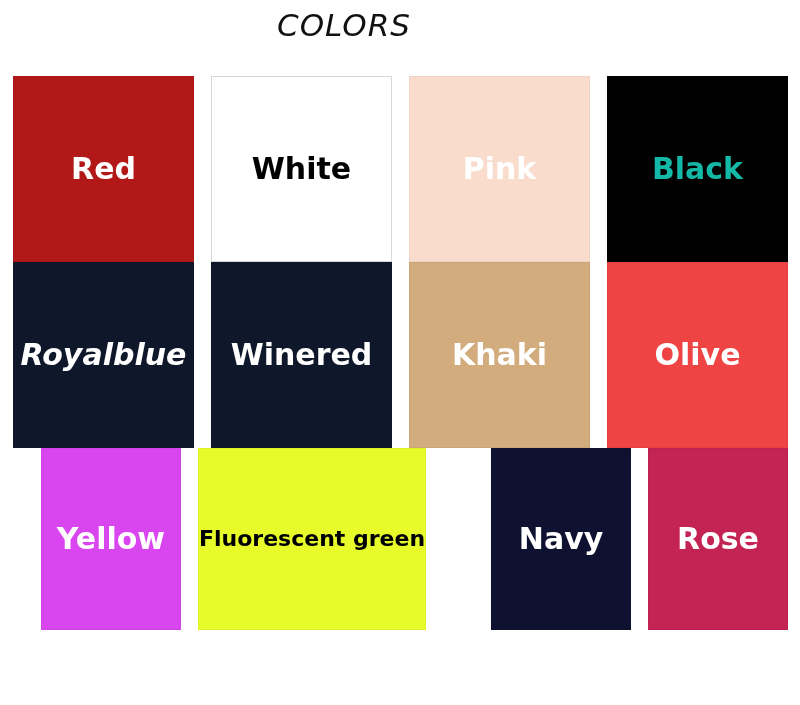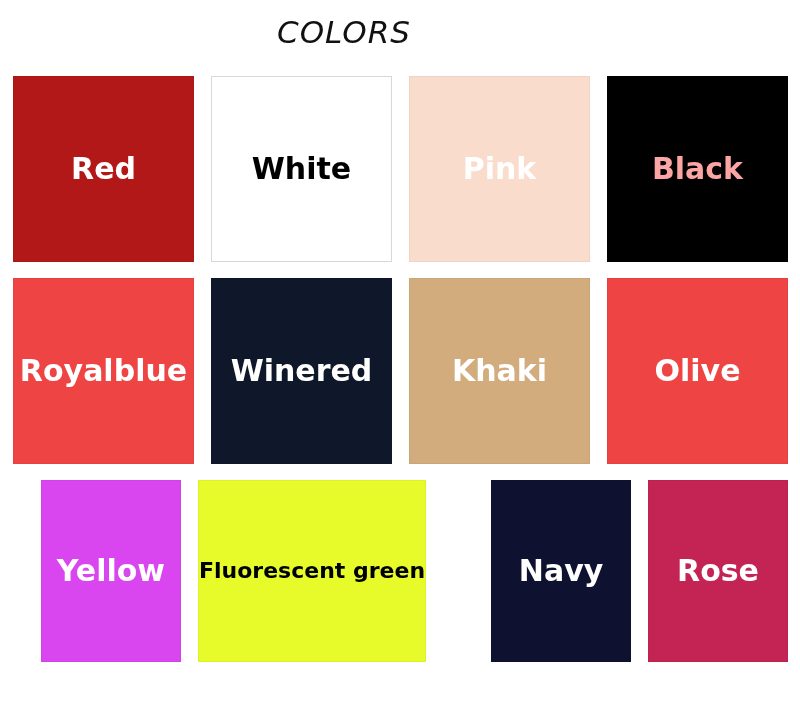--- a/index.html
+++ b/index.html
@@ -17,41 +17,40 @@
   .page {
     position: relative;
     width: 800px;
     height: 705px;
     background: #ffffff;
     box-sizing: border-box;
   }
 
   .chart-title {
     position: absolute;
-    top: 14px;
+    top: 7px;
     left: 0;
     width: 688px;
     text-align: center;
     font-family: "DejaVu Sans", sans-serif;
     font-style: italic;
     font-weight: 400;
     font-size: 31px;
     letter-spacing: 1px;
     color: #111111;
     white-space: nowrap;
   }
 
   .swatch-grid {
     position: absolute;
     top: 76px;
     left: 13px;
     width: 775px;
     display: flex;
     flex-direction: column;
-    row-gap: 16px;
     border-radius: 9px;
   }
 
   .swatch-row {
     display: flex;
     column-gap: 17px;
     height: 186px;
   }
 
   .swatch-row.row-3 {
@@ -99,26 +98,26 @@
       <div class="swatch" style="background-color: rgb(178, 24, 24);">
         <span class="swatch-label" style="color: rgb(255, 255, 255);">Red</span>
       </div>
       <div class="swatch bordered" style="background-color: rgb(255, 255, 255);">
         <span class="swatch-label" style="color: rgb(0, 0, 0);">White</span>
       </div>
       <div class="swatch" style="background-color: rgb(250, 220, 205);">
         <span class="swatch-label" style="color: rgb(255, 255, 255);">Pink</span>
       </div>
       <div class="swatch" style="background-color: rgb(0, 0, 0);">
-        <span class="swatch-label" style="color: #fca5a5;">Black</span>
+        <span class="swatch-label" style="color: #14b8a6;">Black</span>
       </div>
     </div>
 
     <div class="swatch-row row-2">
-      <div class="swatch" style="background-color: #ef4444;">
+      <div class="swatch" style="background-color: #0f172a; font-style: italic;">
         <span class="swatch-label" style="color: rgb(255, 255, 255);">Royalblue</span>
       </div>
       <div class="swatch" style="background-color: #0f172a;">
         <span class="swatch-label" style="color: rgb(255, 255, 255);">Winered</span>
       </div>
       <div class="swatch" style="background-color: rgb(210, 172, 125);">
         <span class="swatch-label" style="color: rgb(255, 255, 255);">Khaki</span>
       </div>
       <div class="swatch" style="background-color: #ef4444;">
         <span class="swatch-label" style="color: rgb(255, 255, 255);">Olive</span>

